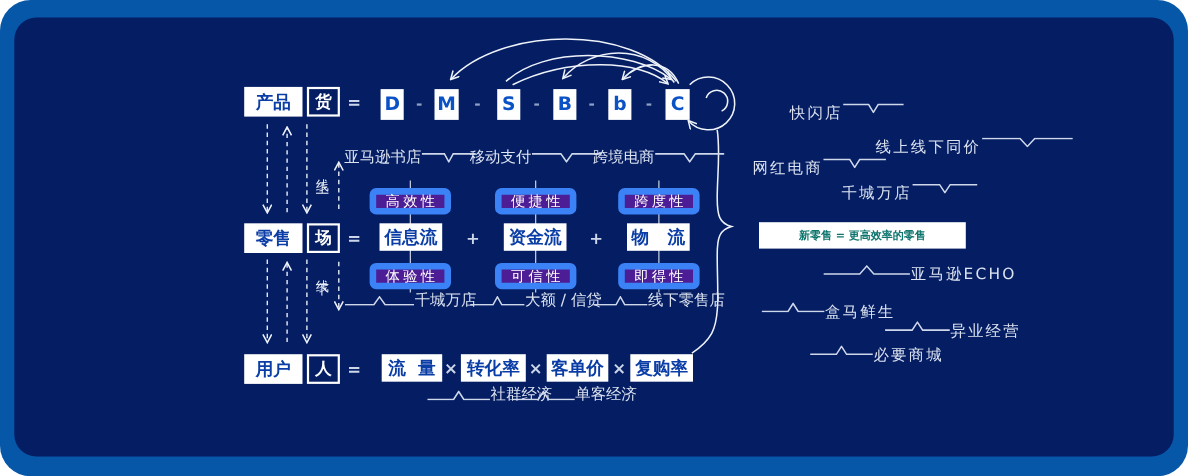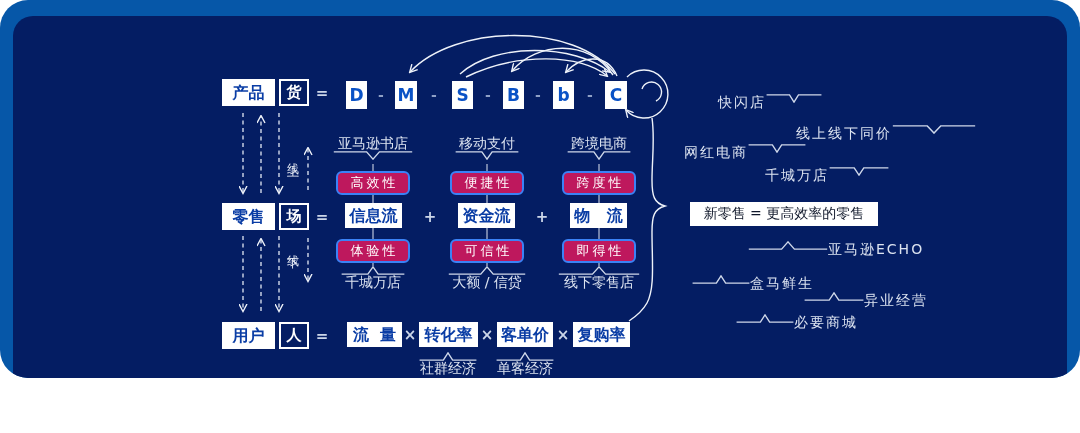--- a/index.html
+++ b/index.html
@@ -1,34 +1,34 @@
 <!DOCTYPE html>
 <html><head>
 <meta charset="utf-8">
 <style>
   html,body{margin:0;padding:0;background:#ffffff;}
   body{font-family:"DejaVu Sans","Liberation Sans",sans-serif;}
-  .frame{position:relative;width:1080px;height:378px;background:#0657a8;border-radius:28px;overflow:hidden;}
+  .frame{position:relative;width:1080px;height:433px;background:#0657a8;border-radius:28px;overflow:hidden;}
   .card{position:absolute;left:13px;top:16px;width:1054px;height:399px;background:#041d63;border-radius:20px;}
   .overlay{position:absolute;left:0;top:0;z-index:1;}
   .abs{position:absolute;z-index:2;}
   .wbox{background:#ffffff;color:#0a3da5;font-weight:bold;display:flex;align-items:center;justify-content:center;
         font-size:16px;white-space:pre;line-height:1;}
   .letter{background:#ffffff;color:#0a52c6;font-weight:bold;font-size:17px;display:flex;align-items:center;justify-content:center;}
   .tag{border:2px solid #ffffff;color:#ffffff;font-weight:bold;font-size:15px;background:transparent;
        display:flex;align-items:center;justify-content:center;box-sizing:border-box;}
-  .pill{border:2px solid #3b82f6;border-radius:6px;color:#ffffff;font-size:13px;letter-spacing:3px;text-indent:3px;
-        background:#be185d;display:flex;align-items:center;justify-content:center;box-sizing:border-box;}
+  .pill{border:6px solid #3b82f6;border-radius:6px;color:#ffffff;font-size:13px;letter-spacing:3px;text-indent:3px;
+        background:#4c1d95;display:flex;align-items:center;justify-content:center;box-sizing:border-box;}
   .sign{color:#ccd6e8;font-size:15px;font-weight:bold;display:flex;align-items:center;justify-content:center;}
   .dash{color:#8fa0c6;font-size:14px;font-weight:bold;display:flex;align-items:center;justify-content:center;}
   .note{color:#dce3f0;font-size:14px;text-align:center;white-space:nowrap;line-height:1.1;}
   .vlabel{color:#e8edf6;font-size:12px;writing-mode:vertical-rl;letter-spacing:3px;line-height:1;}
-  .group{display:flex;flex-direction:column;align-items:center;}
+  .group{display:flex;flex-direction:row;align-items:center;}
   .brace{display:block;}
-  .headline{background:#ffffff;color:#0f172a;font-weight:normal;font-size:14px;display:flex;align-items:center;justify-content:center;white-space:nowrap;}
+  .headline{background:#ffffff;color:#0f766e;font-weight:bold;font-size:10px;display:flex;align-items:center;justify-content:center;white-space:nowrap;}
   .ritem{display:flex;flex-direction:row;align-items:flex-start;gap:0;}
   .rtext{color:#dce3f0;font-size:14px;letter-spacing:2px;white-space:nowrap;}
 </style>
 </head>
 <body>
 
 <div class="frame">
   <div class="card"></div>
 
   <svg class="overlay" width="1080" height="433" viewBox="0 0 1080 433">

